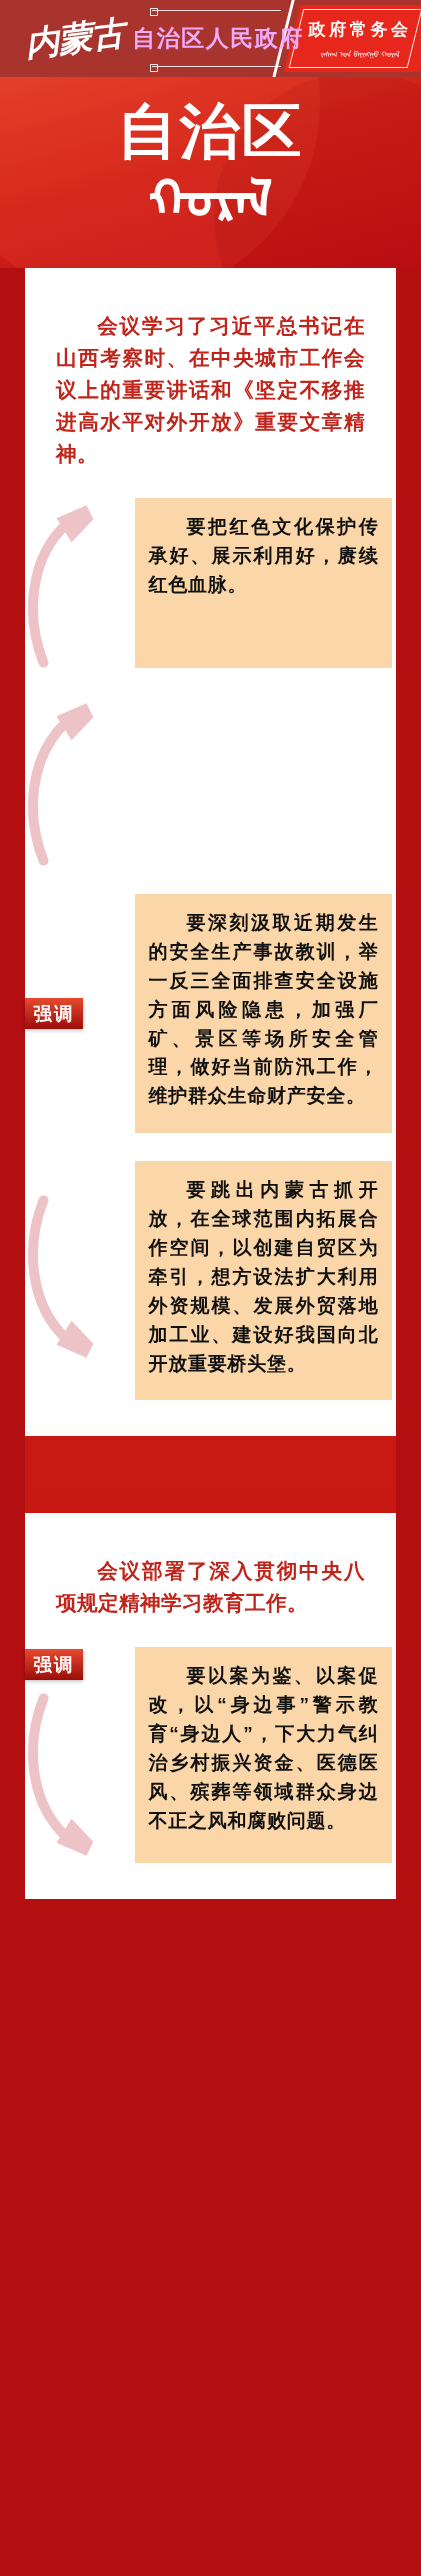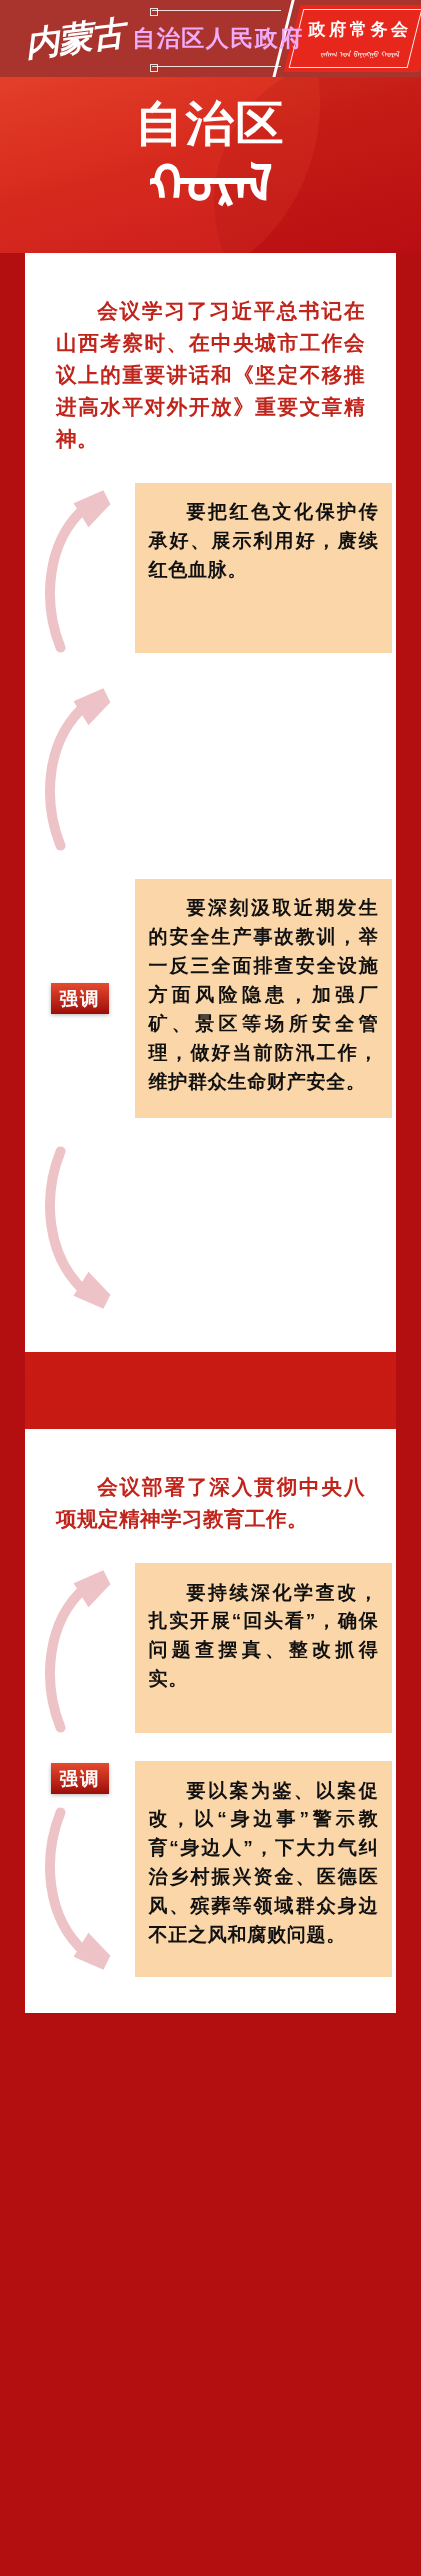--- a/index.html
+++ b/index.html
@@ -37,35 +37,35 @@
   .badge-sub{color:#fff;font-size:7.7px;letter-spacing:1.5px;opacity:.95;white-space:nowrap;}
 
   
   .red-top{flex:none;background:linear-gradient(165deg,#de3a25 0%,#cf2018 45%,#c01016 100%);
            position:relative;overflow:hidden;padding-bottom:38px;}
   .red-top::before{content:"";position:absolute;width:392px;height:392px;border-radius:50%;
                    background:rgba(255,96,64,.16);top:-170px;left:-72px;}
   .red-top::after{content:"";position:absolute;width:289px;height:289px;border-radius:50%;
                   background:rgba(120,0,0,.10);bottom:-93px;right:-82px;}
   .hero{position:relative;z-index:1;text-align:center;padding-top:17.5px;}
-  .hero-l1{color:#fff;font-size:48px;font-weight:900;line-height:1.22;letter-spacing:2.1px;}
+  .hero-l1{color:#fff;font-size:60px;font-weight:900;line-height:1.22;letter-spacing:2.1px;}
   .hero-l2{color:#fff;font-size:52px;font-weight:900;line-height:1.2;letter-spacing:1px;}
   .intro-card{position:relative;z-index:1;margin:8.2px 32px 0;background:#fff;border-radius:7.2px;
               border-top:2.6px solid #f06a4a;padding:17.5px 24px 20.6px;}
   .intro-card p{font-size:21.6px;font-weight:700;line-height:1.5;color:#0b0b0b;text-indent:2em;
                 text-align:justify;letter-spacing:.02em;}
 
   
   .mid{flex:none;margin:0 25px;background:linear-gradient(180deg,#cd2118 0%,#c5170f 100%);}
   .section{background:#fff;padding:28px 0 36px;}
   .gap-a{height:77px;}
   .lead{font-size:20.6px;font-weight:700;color:var(--lead-red);line-height:1.55;
         margin:14px 31px;text-indent:2em;text-align:justify;letter-spacing:.02em;}
   .row{display:flex;align-items:stretch;margin:28px 4.1px 0 0;}
-  .left{width:110px;flex:none;display:flex;flex-direction:column;align-items:center;
+  .left{width:110px;flex:none;display:flex;flex-direction:column;align-items:flex-start;
         justify-content:center;gap:13.4px;}
   .left.at-top{justify-content:flex-start;padding-top:2.1px;}
   .box{flex:1;background:var(--peach);padding:15.5px 13.4px 21.6px;}
   .box p{font-size:19px;font-weight:700;line-height:1.52;color:#111;text-indent:2em;
          text-align:justify;letter-spacing:.04em;}
   .tag{width:58px;height:31px;flex:none;background:linear-gradient(180deg,#e64a30 0%,#9c0d08 100%);
        color:#fff;font-size:18.5px;font-weight:900;display:flex;align-items:center;justify-content:center;
        letter-spacing:2.1px;box-shadow:0 2.1px 4.1px rgba(0,0,0,.28);}
   .arrow{width:76px;height:170px;flex:none;}
 </style>
@@ -142,38 +142,31 @@
           </div>
       </div>
 
 
       <div class="row">
         <div class="left">
             <svg class="arrow" viewBox="0 0 148 330" width="76" height="170">
               <use href="#arr-down"></use>
             </svg>
           </div>
+        <div class="box">
+            <p>要跳出内蒙古抓开放，在全球范围内拓展合作空间，以创建自贸区为牵引，想方设法扩大利用外资规模、发展外贸落地加工业、建设好我国向北开放重要桥头堡。</p>
+          </div>
       </div>
     </div>
 
     <div class="gap-a"></div>
 
     <div class="section">
       <p class="lead">会议部署了深入贯彻中央八项规定精神学习教育工作。</p>
 
-      <div class="row">
-        <div class="left">
-            <svg class="arrow" viewBox="0 0 148 330" width="76" height="170">
-              <use href="#arr-up"></use>
-            </svg>
-          </div>
-        <div class="box">
-            <p>要持续深化学查改，扎实开展“回头看”，确保问题查摆真、整改抓得实。</p>
-          </div>
-      </div>
 
       <div class="row">
         <div class="left at-top">
           <div class="tag">强调</div>
           <svg class="arrow" viewBox="0 0 148 330" width="76" height="170">
               <use href="#arr-down"></use>
             </svg>
         </div>
         <div class="box">
             <p>要以案为鉴、以案促改，以“身边事”警示教育“身边人”，下大力气纠治乡村振兴资金、医德医风、殡葬等领域群众身边不正之风和腐败问题。</p>

